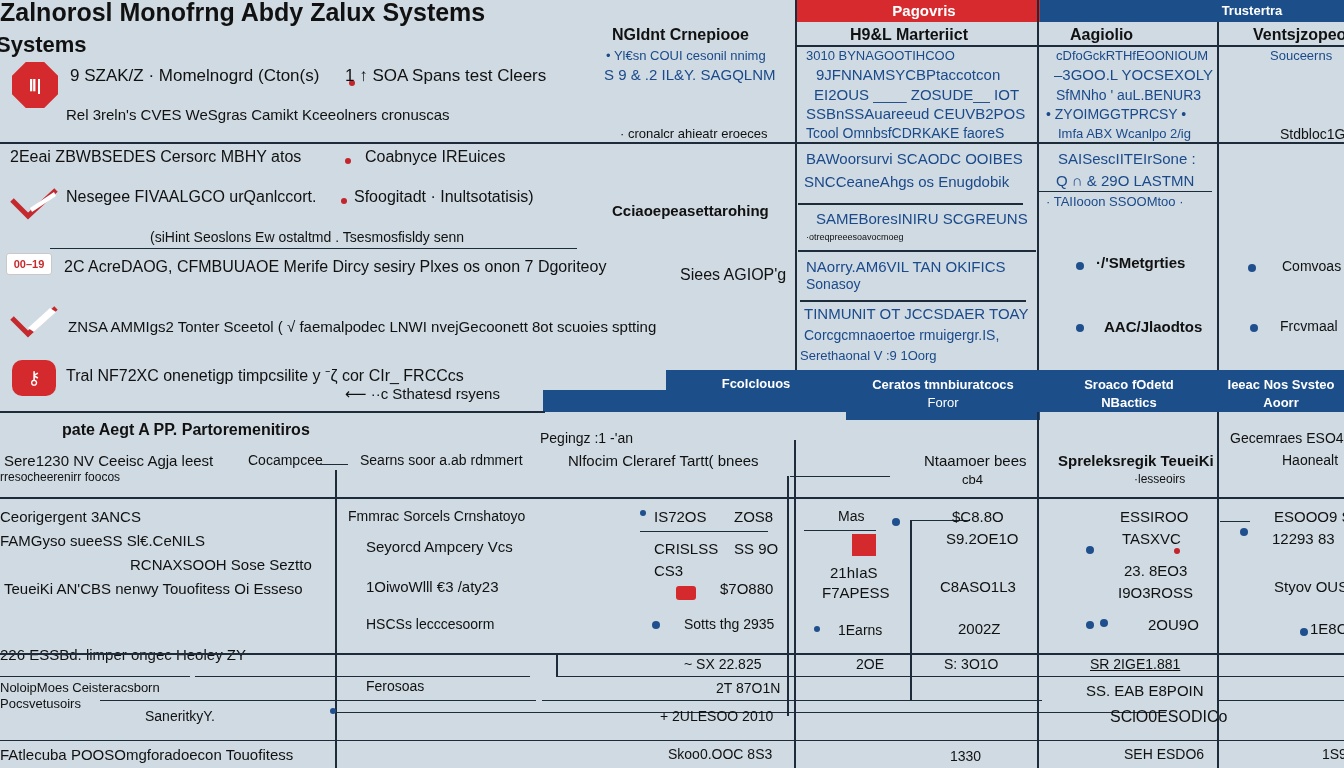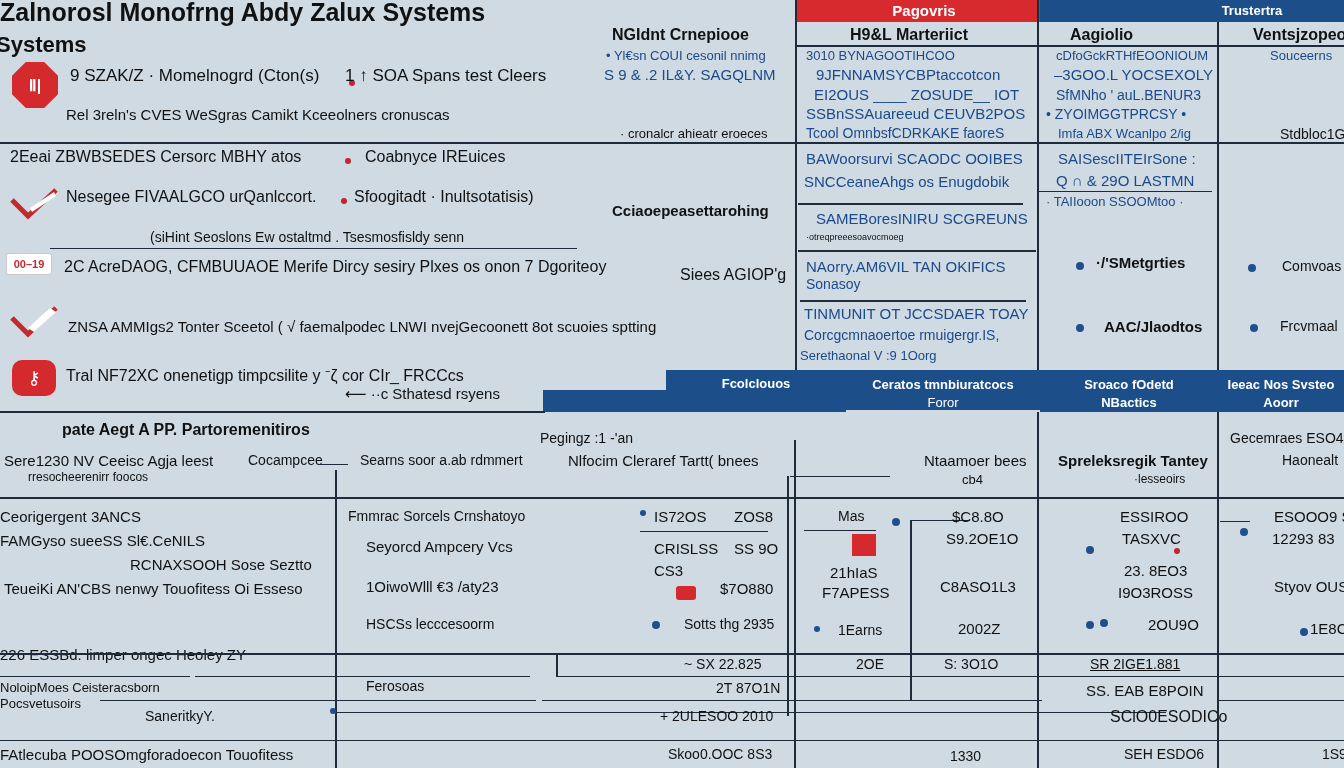--- a/index.html
+++ b/index.html
@@ -139,47 +139,47 @@
   <div class="abs" style="left:1282px;top:258px;font-size:14px;">Comvoas</div>
   <div class="dot" style="left:1250px;top:324px;"></div>
   <div class="abs" style="left:1280px;top:318px;font-size:14px;">Frcvmaal</div>
 </div>
 
 <div>
   <div style="position:absolute;left:543px;top:390px;width:124px;height:22px;background:#1c4f8a;"></div>
   <div class="band-blue" style="left:666px;top:370px;width:180px;height:42px;font-size:13px;padding-top:6px;">
     <span>Fcolclouos</span>
   </div>
-  <div class="band-blue" style="left:846px;top:370px;width:194px;height:40px;font-size:13px;padding-top:6px;line-height:18px;">
+  <div class="band-blue" style="left:846px;top:370px;width:194px;height:50px;font-size:13px;padding-top:6px;line-height:18px;">
     <div>Ceratos tmnbiuratcocs</div>
     <div style="font-weight:normal;">Foror</div>
   </div>
   <div class="band-blue" style="left:1040px;top:370px;width:178px;height:42px;font-size:13px;padding-top:6px;line-height:18px;">
     <div>Sroaco fOdetd</div>
     <div>NBactics</div>
   </div>
   <div class="band-blue" style="left:1218px;top:370px;width:126px;height:42px;font-size:13px;padding-top:6px;line-height:18px;">
     <div>Ieeac Nos Svsteo</div>
     <div>Aoorr</div>
   </div>
   <div class="hline" style="left:0;top:411px;width:545px;"></div>
 </div>
 
 <div>
   <div class="abs bold" style="left:62px;top:421px;font-size:16px;">pate Aegt A PP. Partoremenitiros</div>
 
   <div class="abs" style="left:4px;top:452px;font-size:15px;">Sere1230 NV Ceeisc  Agja leest</div>
-  <div class="abs" style="left:0;top:470px;font-size:12px;padding-left:28px;">rresocheerenirr foocos</div>
+  <div class="abs" style="left:0;top:470px;font-size:12px;">rresocheerenirr foocos</div>
   <div class="abs" style="left:248px;top:452px;font-size:14px;">Cocampcee</div>
   <div class="abs" style="left:360px;top:452px;font-size:14px;">Searns soor a.ab rdmmert</div>
   <div class="abs" style="left:540px;top:430px;font-size:14px;">Pegingz :1 -'an</div>
   <div class="abs" style="left:568px;top:452px;font-size:15px;">Nlfocim Cleraref  Tartt( bnees</div>
   <div class="abs" style="left:924px;top:452px;font-size:15px;text-align:center;">Ntaamoer bees</div>
   <div class="abs" style="left:962px;top:472px;font-size:13px;">cb4</div>
-  <div class="abs bold" style="left:1058px;top:452px;font-size:15px;">Spreleksregik  Tantey</div>
+  <div class="abs bold" style="left:1058px;top:452px;font-size:15px;">Spreleksregik  TeueiKi</div>
   <div class="abs" style="left:1134px;top:472px;font-size:12px;">·lesseoirs</div>
   <div class="abs" style="left:1230px;top:430px;font-size:14px;">Gecemraes ESO4</div>
   <div class="abs" style="left:1282px;top:452px;font-size:14px;">Haonealt</div>
 
   <div class="vline" style="left:1037px;top:412px;height:356px;"></div>
   <div class="vline" style="left:1217px;top:412px;height:356px;"></div>
   <div class="vline" style="left:335px;top:470px;height:298px;"></div>
   <div class="vline" style="left:794px;top:440px;height:328px;"></div>
 
   <div class="thin-h" style="left:318px;top:464px;width:30px;"></div>

